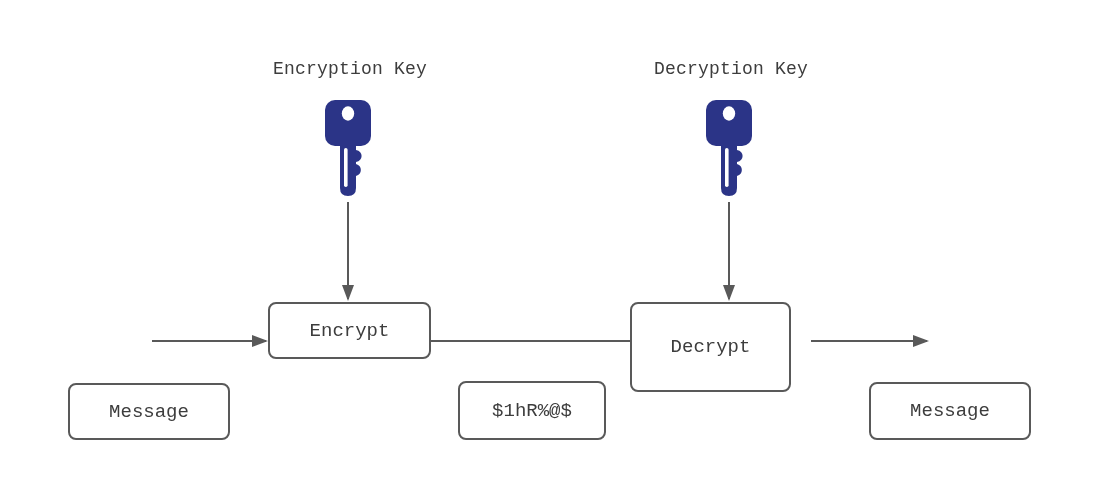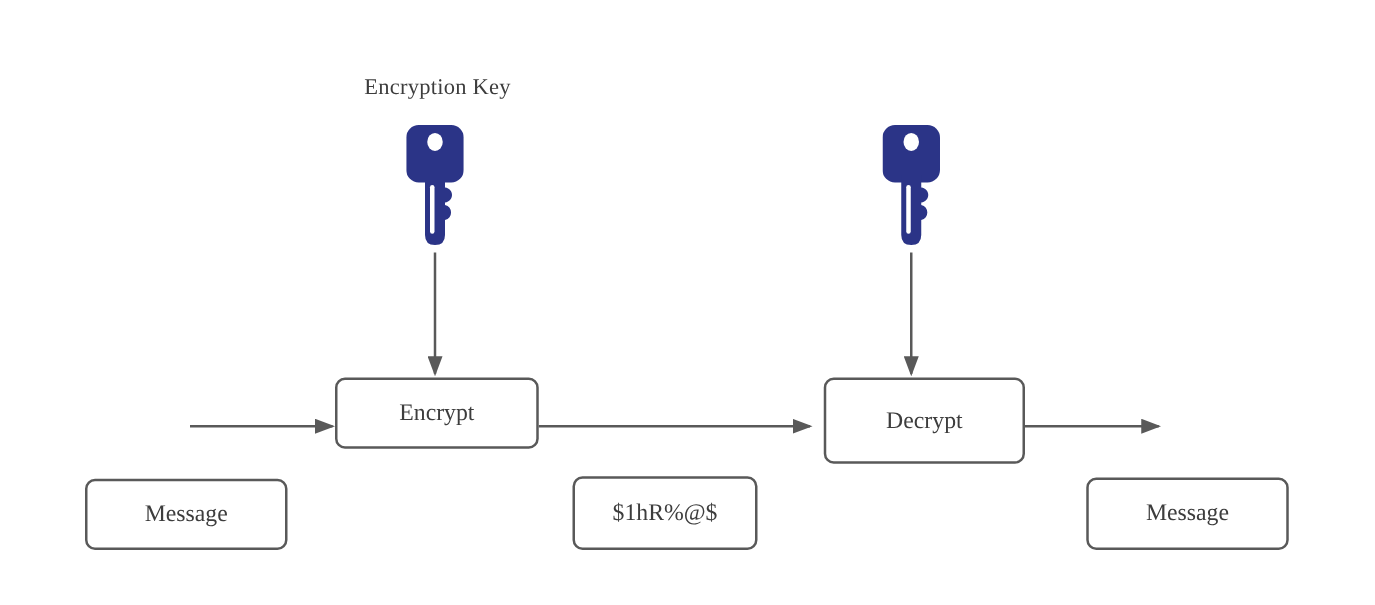--- a/index.html
+++ b/index.html
@@ -7,21 +7,21 @@
     --color-line:#595959;
     --color-text:#3d3d3d;
     --color-box_border:#595959;
     --color-box_fill:#ffffff;
   }
   html,body{margin:0;padding:0;background:#ffffff;}
   .canvas{
     position:relative;
     width:1100px;height:484px;
     background:var(--color-box_fill);
-    font-family:Liberation Serif, serif;
+    font-family:Liberation Mono, monospace;
     overflow:hidden;
   }
   .key-label{
     position:absolute;
     width:220px;
     text-align:center;
     font-size:18px;
     color:var(--color-text);
     letter-spacing:.2px;
   }
@@ -50,35 +50,36 @@
       </marker>
     </defs>
     <line x1="152" y1="341" x2="266" y2="341" stroke="#595959" stroke-width="2" marker-end="url(#arrowhead)"></line>
     <line x1="431" y1="341" x2="648" y2="341" stroke="#595959" stroke-width="2" marker-end="url(#arrowhead)"></line>
     <line x1="811" y1="341" x2="927" y2="341" stroke="#595959" stroke-width="2" marker-end="url(#arrowhead)"></line>
     <line x1="348" y1="202" x2="348" y2="299" stroke="#595959" stroke-width="2" marker-end="url(#arrowhead)"></line>
     <line x1="729" y1="202" x2="729" y2="299" stroke="#595959" stroke-width="2" marker-end="url(#arrowhead)"></line>
   </svg>
 
   <div class="key-label" style="left:240px;top:59px;">Encryption Key</div>
+  <div class="key-label" style="left:621px;top:59px;">Decryption Key</div>
 
   <svg class="key-svg" style="left:325px;top:100px;" width="46" height="104" viewBox="0 0 46 104">
     <path fill="#2b3487" d="M10,0 h26 a10,10 0 0 1 10,10 v26 a10,10 0 0 1 -10,10 h-26 a10,10 0 0 1 -10,-10 v-26 a10,10 0 0 1 10,-10 z"></path>
     <path fill="#2b3487" d="M15,40 L31,40 L31,50 C38.5,51 38.5,61 31,62 L31,64 C37.5,65.5 37.5,74.5 31,76 L31,88 Q31,96 23,96 Q15,96 15,88 Z"></path>
     <ellipse cx="23" cy="13.5" rx="6.2" ry="7.2" fill="#ffffff"></ellipse>
     <rect x="19" y="48" width="3.6" height="39" rx="1.8" fill="#ffffff"></rect>
   </svg>
 
   <svg class="key-svg" style="left:706px;top:100px;" width="46" height="104" viewBox="0 0 46 104">
     <path fill="#2b3487" d="M10,0 h26 a10,10 0 0 1 10,10 v26 a10,10 0 0 1 -10,10 h-26 a10,10 0 0 1 -10,-10 v-26 a10,10 0 0 1 10,-10 z"></path>
     <path fill="#2b3487" d="M15,40 L31,40 L31,50 C38.5,51 38.5,61 31,62 L31,64 C37.5,65.5 37.5,74.5 31,76 L31,88 Q31,96 23,96 Q15,96 15,88 Z"></path>
     <ellipse cx="23" cy="13.5" rx="6.2" ry="7.2" fill="#ffffff"></ellipse>
     <rect x="19" y="48" width="3.6" height="39" rx="1.8" fill="#ffffff"></rect>
   </svg>
 
   <div class="node" style="left:268px;top:302px;width:163px;height:57px;">Encrypt</div>
-  <div class="node" style="left:659px;top:302px;width:161px;height:69px;">Decrypt</div>
+  <div class="node" style="left:630px;top:302px;width:161px;height:90px;">Decrypt</div>
 
   <div class="node" style="left:68px;top:383px;width:162px;height:57px;">Message</div>
   <div class="node" style="left:458px;top:381px;width:148px;height:59px;">$1hR%@$</div>
   <div class="node" style="left:869px;top:382px;width:162px;height:58px;">Message</div>
 
 </div>
 
 </body></html>

